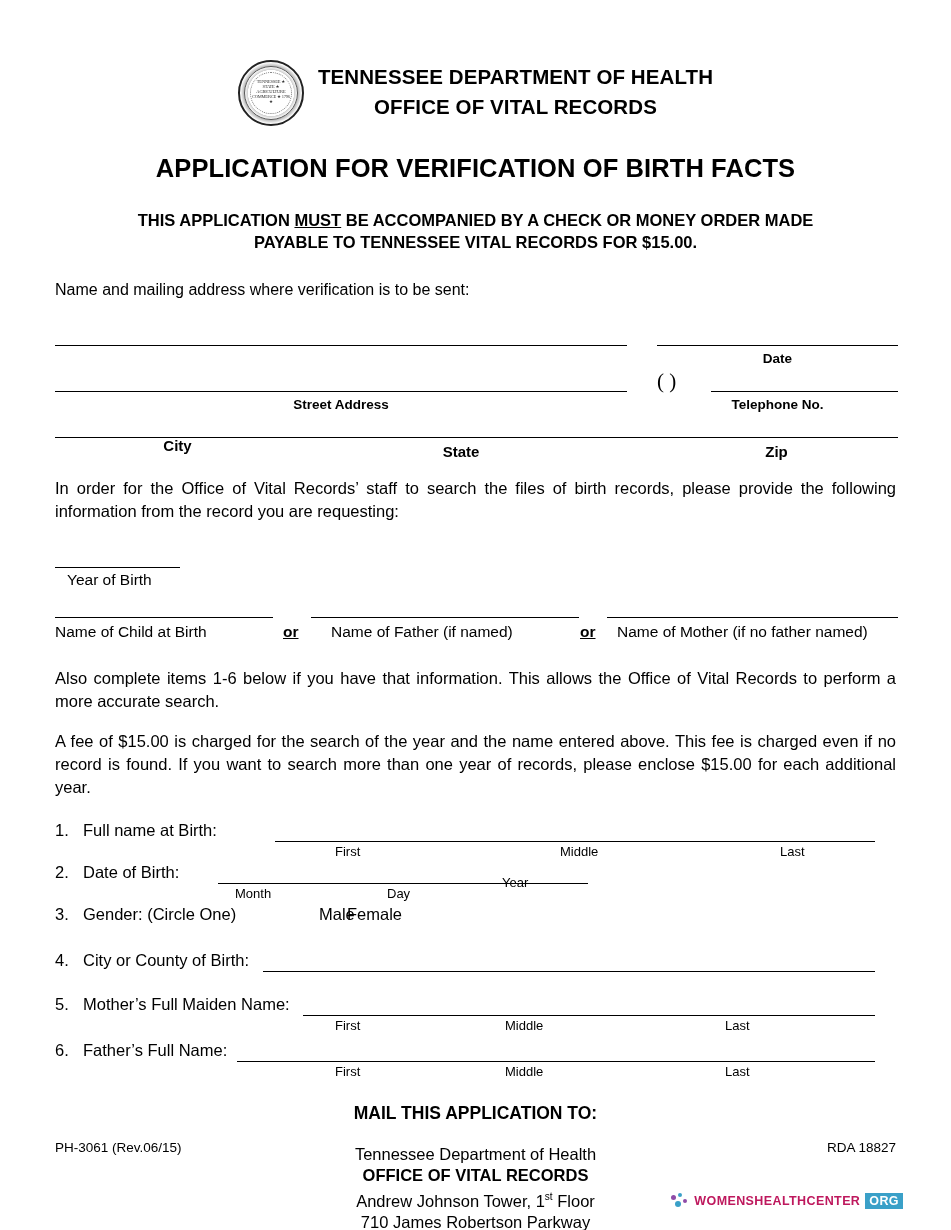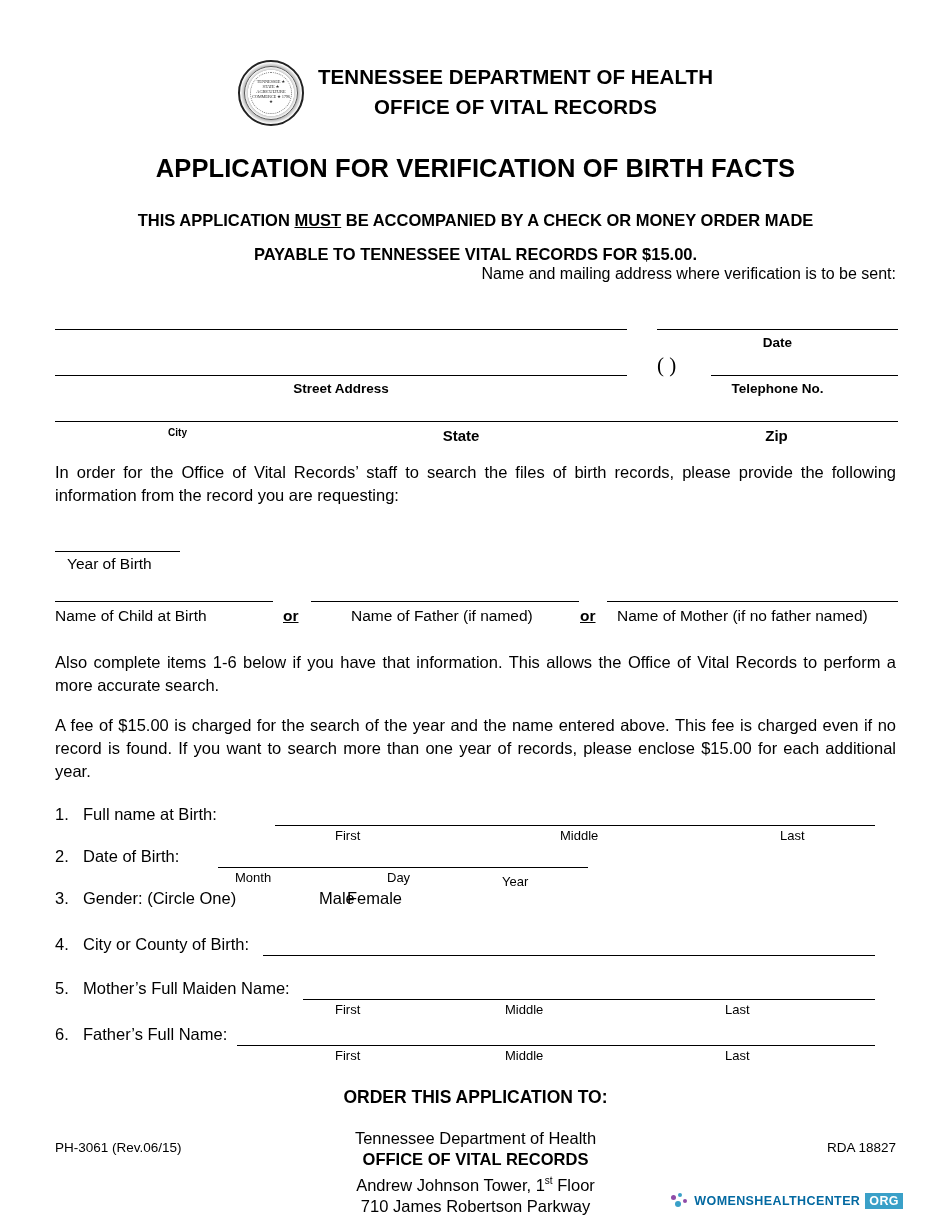--- a/index.html
+++ b/index.html
@@ -89,21 +89,21 @@
     text-align: center;
     font-weight: bold;
     font-size: 16.5px;
     line-height: 22px;
     margin-top: 26px;
   }
   .must-line u { text-decoration: underline; }
 
   .sendto-line {
     font-size: 16px;
-    text-align: right;
+    margin-top: 28px;
   }
 
   
   .addr-block {
     margin-top: 22px;
     position: relative;
     height: 130px;
   }
   .rule {
     position: absolute;
@@ -229,21 +229,21 @@
     position: absolute;
     display: block;
     border-radius: 50%;
   }
   .wm .d1 { width: 5px; height: 5px; background: #8e4ca8; left: 0; top: 2px; }
   .wm .d2 { width: 4px; height: 4px; background: #3aa0c8; left: 7px; top: 0px; }
   .wm .d3 { width: 6px; height: 6px; background: #3aa0c8; left: 4px; top: 8px; }
   .wm .d4 { width: 4px; height: 4px; background: #8e4ca8; left: 12px; top: 6px; }
   .wm .wm-txt {
     font-size: 12.5px;
-    color: #0369a1;
+    color: #be185d;
     letter-spacing: 0.4px;
     font-weight: bold;
   }
   .wm .wm-org {
     font-size: 12.5px;
     color: #ffffff;
     background: #3aa0c8;
     padding: 1px 4px;
     letter-spacing: 0.4px;
     font-weight: bold;
@@ -263,56 +263,56 @@
         <div class="dept-title">TENNESSEE DEPARTMENT OF HEALTH</div>
         <div class="dept-title">OFFICE OF VITAL RECORDS</div>
       </div>
     </div>
 
     <div class="app-title">APPLICATION FOR VERIFICATION OF BIRTH FACTS</div>
 
     <div class="must-line">
       <span>THIS APPLICATION </span><u>MUST</u><span> BE ACCOMPANIED BY A CHECK OR MONEY ORDER MADE</span>
     </div>
-    <div class="must-line" style="margin-top:12px">PAYABLE TO TENNESSEE VITAL RECORDS FOR $15.00.</div>
+    <div class="must-line" style="margin-top:0">PAYABLE TO TENNESSEE VITAL RECORDS FOR $15.00.</div>
 
     <div class="sendto-line">Name and mailing address where verification is to be sent:</div>
 
     <div class="addr-block">
 
       <div class="rule" style="left:0; top:24px; width:572px;"></div>
       <div class="rule" style="left:602px; top:24px; width:241px;"></div>
       <div class="cap" style="left:602px; top:30px; width:241px;">Date</div>
 
       <div class="rule" style="left:0; top:70px; width:572px;"></div>
       <div class="paren" style="left:602px; top:48px;">(          )</div>
       <div class="rule" style="left:656px; top:70px; width:187px;"></div>
       <div class="cap" style="left:0; top:76px; width:572px;">Street Address</div>
       <div class="cap" style="left:602px; top:76px; width:241px;">Telephone No.</div>
 
       <div class="rule" style="left:0; top:116px; width:843px;"></div>
-      <div class="cap" style="left:0; top:122px; width:245px; font-size:10px;">City</div>
+      <div class="cap" style="left:0; top:116px; width:245px; font-size:15px;">City</div>
       <div class="cap" style="left:256px; top:122px; width:300px; font-size:15px;">State</div>
       <div class="cap" style="left:600px; top:122px; width:243px; font-size:15px;">Zip</div>
     </div>
 
     <div class="para" style="margin-top:26px;">In order for the Office of Vital Records’ staff to search the files of birth records, please provide the following information from the record you are requesting:</div>
 
     <div class="yob">
       <div class="rule"></div>
       <div class="lbl">Year of Birth</div>
     </div>
 
     <div class="names">
       <div class="rule" style="left:0; top:16px; width:218px;"></div>
       <div class="rule" style="left:256px; top:16px; width:268px;"></div>
       <div class="rule" style="left:552px; top:16px; width:291px;"></div>
       <div class="lbl" style="left:0;">Name of Child at Birth</div>
       <div class="orlbl" style="left:228px;">or</div>
-      <div class="lbl" style="left:296px;text-align:center;">Name of Father (if named)</div>
+      <div class="lbl" style="left:276px;text-align:center;">Name of Father (if named)</div>
       <div class="orlbl" style="left:525px;">or</div>
       <div class="lbl" style="left:562px;">Name of Mother (if no father named)</div>
     </div>
 
     <div class="para" style="margin-top:14px;">Also complete items 1-6 below if you have that information.  This allows the Office of Vital Records to perform a more accurate search.</div>
     <div class="para" style="margin-top:17px;">A fee of $15.00 is charged for the search of the year and the name entered above.  This fee is charged even if no record is found.  If you want to search more than one year of records, please enclose $15.00 for each additional year.</div>
 
     <div class="items">
 
       <div class="item" style="height:42px;">
@@ -323,21 +323,21 @@
         <span class="sub" style="left:505px; top:23px;">Middle</span>
         <span class="sub" style="left:725px; top:23px;">Last</span>
       </div>
 
       <div class="item" style="height:42px;">
         <span class="num-txt" style="top:0;">2.</span>
         <span class="num-txt" style="left:28px; top:0;">Date of Birth:</span>
         <div class="rule" style="left:163px; top:20px; width:370px;"></div>
         <span class="sub" style="left:180px; top:23px;">Month</span>
         <span class="sub" style="left:332px; top:23px;">Day</span>
-        <span class="sub" style="left:447px; top:27px;text-align:right;">Year</span>
+        <span class="sub" style="left:447px; top:12px;text-align:right;">Year</span>
       </div>
 
       <div class="item" style="height:46px;">
         <span class="num-txt" style="top:0;">3.</span>
         <span class="num-txt" style="left:28px; top:0;">Gender: (Circle One)</span>
         <span class="num-txt" style="left:228px; top:0;margin-left:36px;">Male</span>
         <span class="num-txt" style="left:292px; top:0;">Female</span>
       </div>
 
       <div class="item" style="height:44px;">
@@ -360,21 +360,21 @@
         <span class="num-txt" style="left:28px; top:0;">Father’s Full Name:</span>
         <div class="rule" style="left:182px; top:20px; width:638px;"></div>
         <span class="sub" style="left:280px; top:23px;">First</span>
         <span class="sub" style="left:450px; top:23px;">Middle</span>
         <span class="sub" style="left:670px; top:23px;">Last</span>
       </div>
 
     </div>
 
     <div class="mailto">
-      <div class="mt-head">ORDER THIS APPLICATION TO:</div>
+      <div class="mt-head">MAIL THIS APPLICATION TO:</div>
       <div class="mt-l">Tennessee Department of Health</div>
       <div class="mt-bold">OFFICE OF VITAL RECORDS</div>
       <div class="mt-l"><span>Andrew Johnson Tower, 1</span><sup>st</sup><span> Floor</span></div>
       <div class="mt-l">710 James Robertson Parkway</div>
 
     </div>
 
   </div>
 
   <div class="footer">

